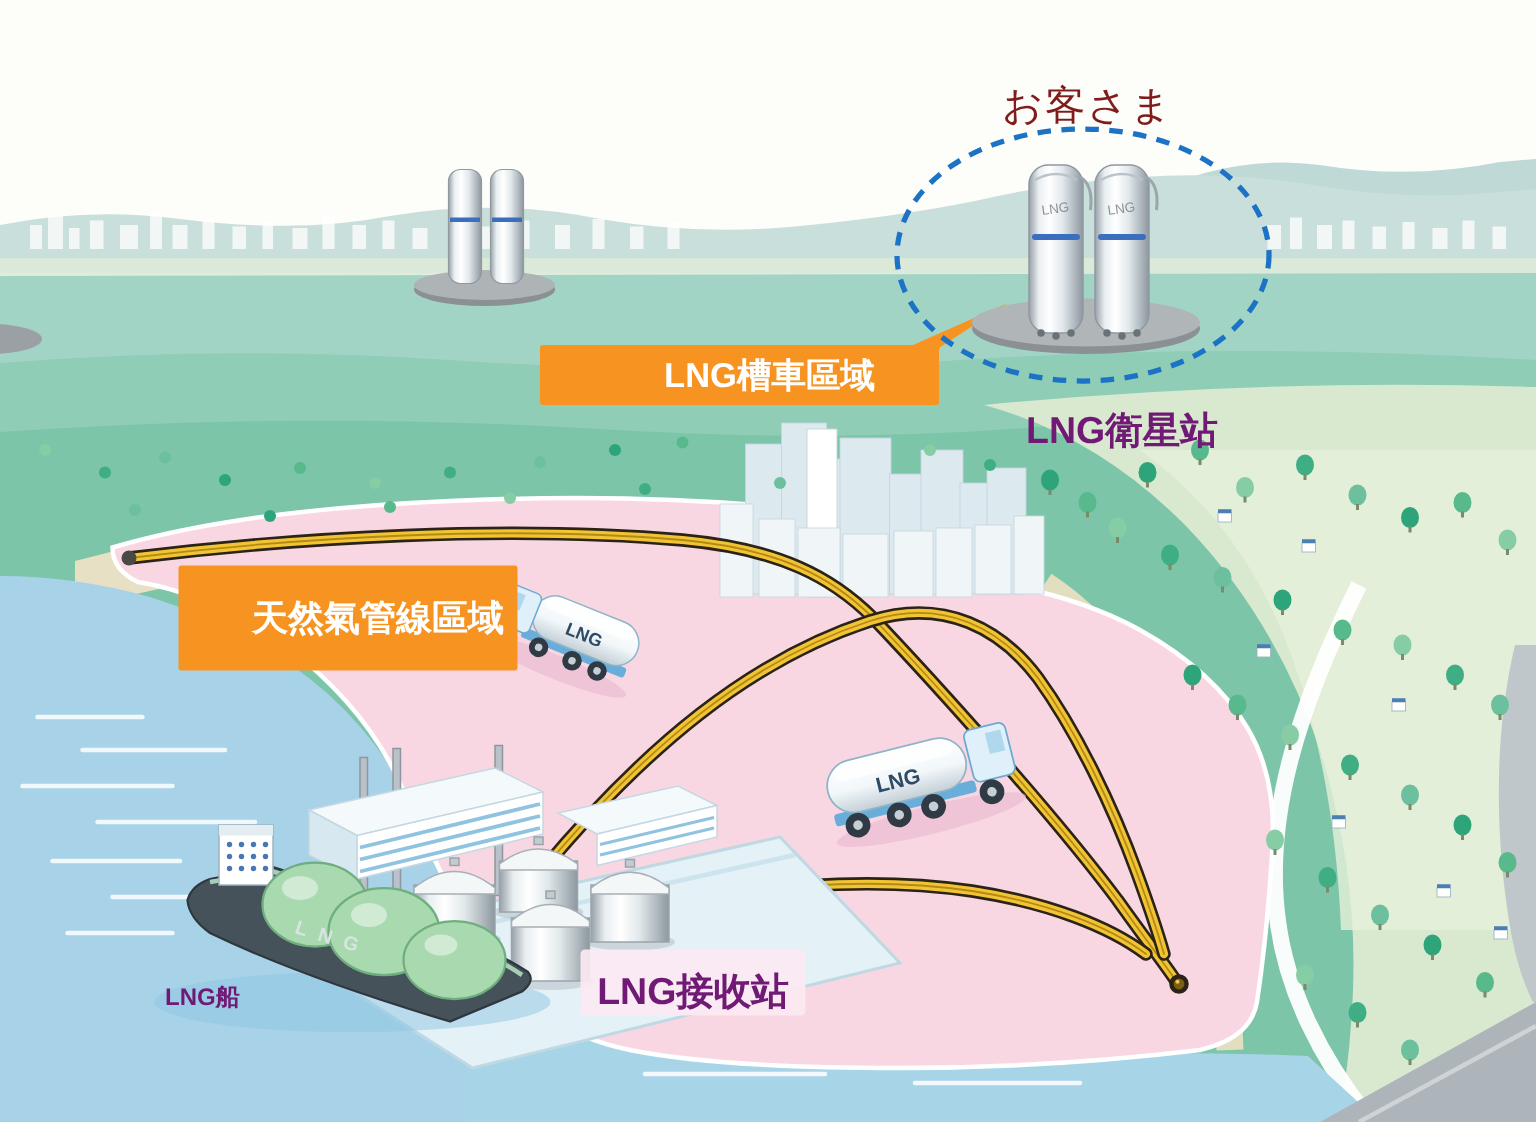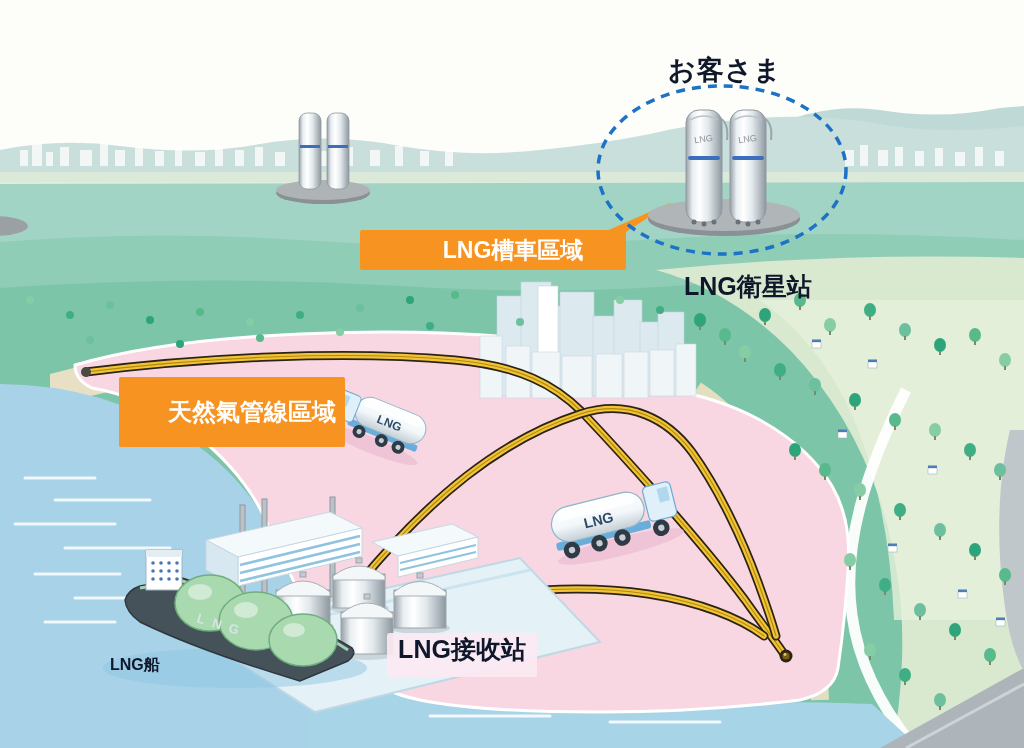--- a/index.html
+++ b/index.html
@@ -3,24 +3,24 @@
 <meta charset="utf-8">
 <style>
   html,body{margin:0;padding:0;background:#ffffff;}
   .stage{position:relative;width:1024px;height:748px;overflow:hidden;
          font-family:"Liberation Sans","DejaVu Sans",sans-serif;background:#FDFDFA;}
   .stage svg{position:absolute;left:0;top:0;}
   .lbl{position:absolute;white-space:nowrap;}
   .lbl-orange{background:#F79421;color:#FFFFFF;font-weight:bold;
               display:flex;align-items:center;justify-content:center;
               border-radius:2px;padding-left:40px;}
-  .lbl-customer{color:#0f172a;font-weight:bold;font-size:27px;letter-spacing:1px;}
-  .lbl-plain{color:#0f172a;font-weight:600;}
+  .lbl-customer{color:#7f1d1d;font-weight:normal;font-size:27px;letter-spacing:1px;}
+  .lbl-plain{color:#701a75;font-weight:600;}
   .lbl-box-pink{background:rgba(252,233,242,0.92);border-radius:3px;
-                display:flex;align-items:flex-start;justify-content:center;}
+                display:flex;align-items:flex-end;justify-content:center;}
 </style>
 </head>
 <body>
 
 <div class="stage">
 
 <svg width="1024" height="748" viewBox="0 0 1024 748">
   <defs>
     <linearGradient id="gCyl" x1="0" y1="0" x2="1" y2="0">
       <stop offset="0" stop-color="#97A1A8"></stop>

